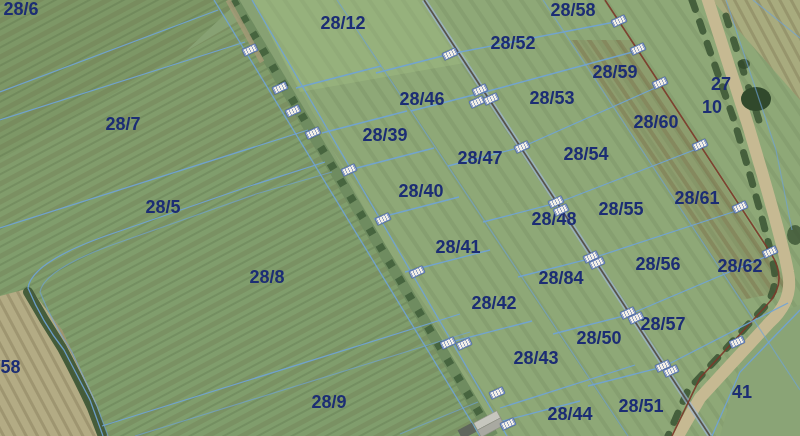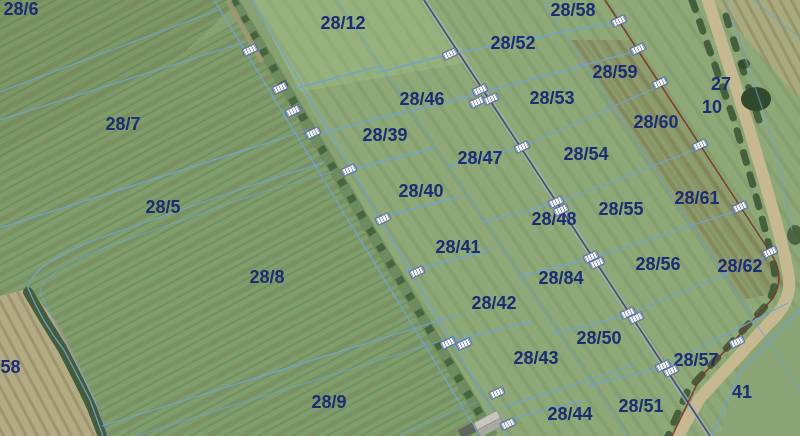--- a/index.html
+++ b/index.html
@@ -165,21 +165,21 @@
       <div class="parcel-label" style="left: 697px; top: 198px;">28/61</div>
       <div class="parcel-label" style="left: 163px; top: 207px;">28/5</div>
       <div class="parcel-label" style="left: 621px; top: 209px;">28/55</div>
       <div class="parcel-label" style="left: 510px; top: 219px; margin-left: 44px;">28/48</div>
       <div class="parcel-label" style="left: 458px; top: 247px;">28/41</div>
       <div class="parcel-label" style="left: 658px; top: 264px;">28/56</div>
       <div class="parcel-label" style="left: 740px; top: 266px;">28/62</div>
       <div class="parcel-label" style="left: 223px; top: 277px; margin-left: 44px;">28/8</div>
       <div class="parcel-label" style="left: 561px; top: 278px;">28/84</div>
       <div class="parcel-label" style="left: 494px; top: 303px;">28/42</div>
-      <div class="parcel-label" style="left: 696px; top: 324px; margin-top: 36px;">28/57</div>
+      <div class="parcel-label" style="left: 663px; top: 324px;">28/57</div>
       <div class="parcel-label" style="left: 599px; top: 338px;">28/50</div>
       <div class="parcel-label" style="left: 536px; top: 358px;">28/43</div>
       <div class="parcel-label" style="left: 8px; top: 367px;">/58</div>
       <div class="parcel-label" style="left: 742px; top: 392px;">41</div>
       <div class="parcel-label" style="left: 329px; top: 402px;">28/9</div>
       <div class="parcel-label" style="left: 641px; top: 406px;">28/51</div>
       <div class="parcel-label" style="left: 570px; top: 414px;">28/44</div>
     </div>
   <div id="markers">
       <div class="boundary-marker" style="left: 250px; top: 50px;"></div>

